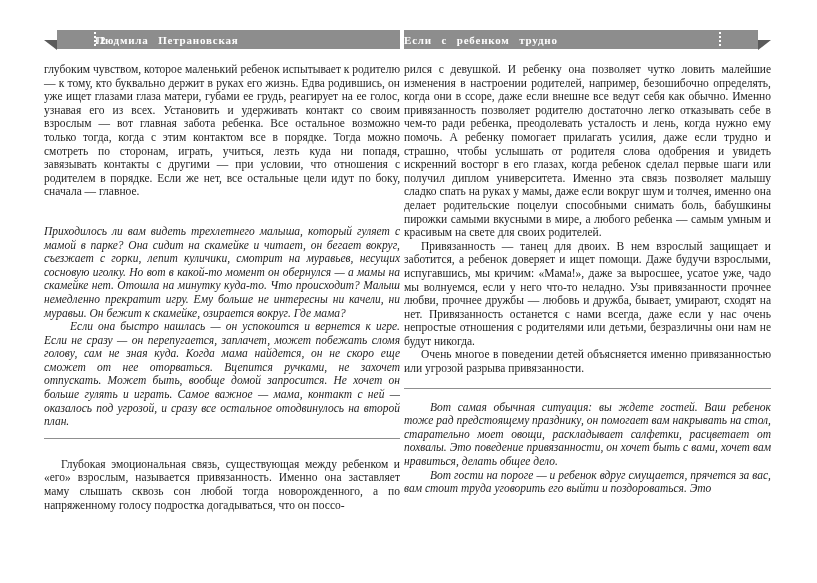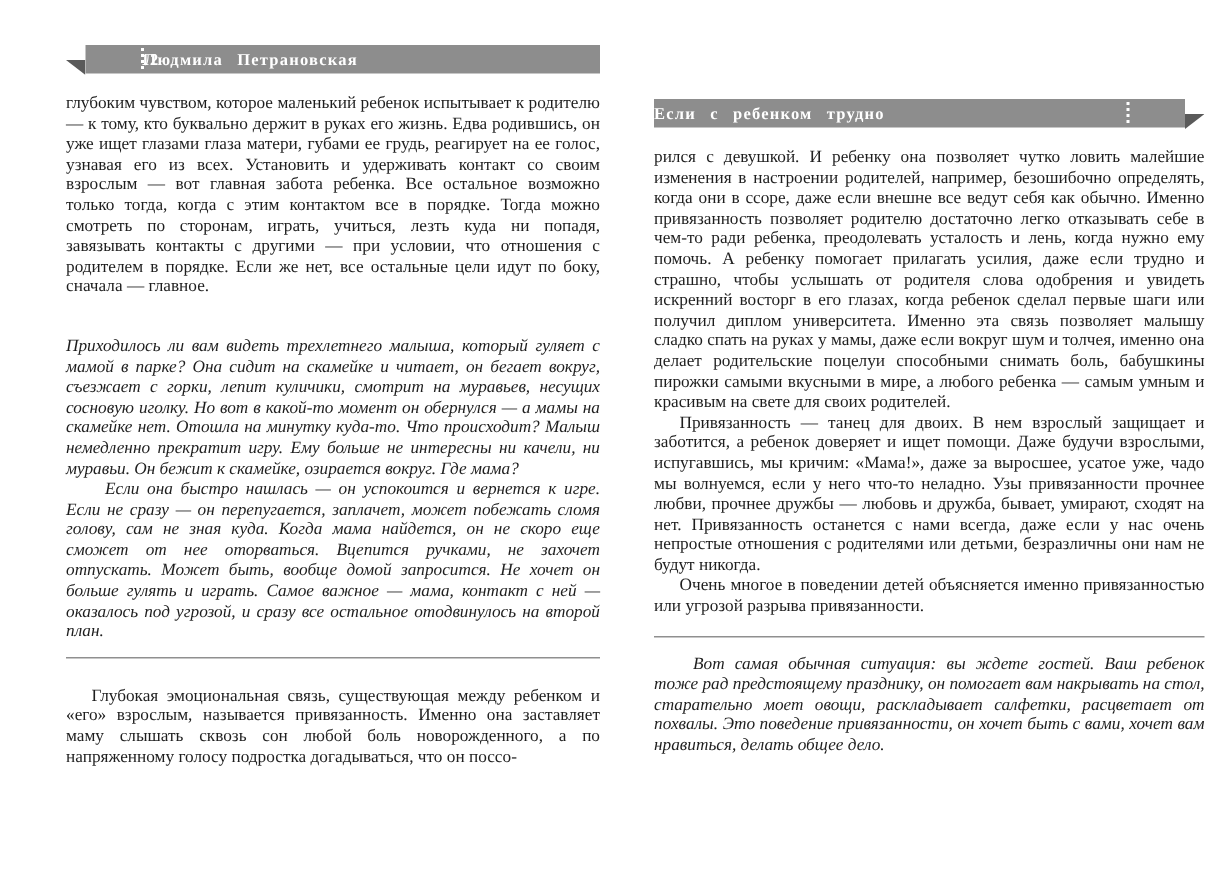--- a/index.html
+++ b/index.html
@@ -6,21 +6,21 @@
   html, body { width: 817px; height: 583px; }
   body {
     background: #ffffff;
     font-family: "Liberation Serif", "DejaVu Serif", serif;
     color: #1e1e1e;
     position: relative;
     overflow: hidden;
   }
   .page { position: absolute; top: 30px; }
   .page-left  { left: 44px;  width: 356px; }
-  .page-right { left: 436px; width: 367px; margin-top: 36px; }
+  .page-right { left: 404px; width: 367px; }
 
   
   .header { position: relative; height: 19px; margin-bottom: 14px; }
   .page-left  .header { padding-left: 13px; }
   .page-right .header { padding-right: 13px; }
   .bar {
     height: 19px;
     background: #8d8d8d;
     color: #ffffff;
     display: flex;
@@ -74,37 +74,38 @@
         <div class="htitle">Людмила Петрановская</div>
       </div>
     </div>
     <div class="bodytext">
       <p class="para no-indent">глубоким чувством, которое маленький ребенок испытывает к родителю — к тому, кто буквально держит в руках его жизнь. Едва родившись, он уже ищет глазами глаза матери, губами ее грудь, реагирует на ее голос, узнавая его из всех. Установить и удерживать контакт со своим взрослым — вот главная забота ребенка. Все остальное возможно только тогда, когда с этим контактом все в порядке. Тогда можно смотреть по сторонам, играть, учиться, лезть куда ни попадя, завязывать контакты с другими — при условии, что отношения с родителем в порядке. Если же нет, все остальные цели идут по боку, сначала — главное.</p>
       <div class="vignette">
         <p class="para no-indent">Приходилось ли вам видеть трехлетнего малыша, который гуляет с мамой в парке? Она сидит на скамейке и читает, он бегает вокруг, съезжает с горки, лепит куличики, смотрит на муравьев, несущих сосновую иголку. Но вот в какой-то момент он обернулся — а мамы на скамейке нет. Отошла на минутку куда-то. Что происходит? Малыш немедленно прекратит игру. Ему больше не интересны ни качели, ни муравьи. Он бежит к скамейке, озирается вокруг. Где мама?</p>
         <p class="para indent">Если она быстро нашлась — он успокоится и вернется к игре. Если не сразу — он перепугается, заплачет, может побежать сломя голову, сам не зная куда. Когда мама найдется, он не скоро еще сможет от нее оторваться. Вцепится ручками, не захочет отпускать. Может быть, вообще домой запросится. Не хочет он больше гулять и играть. Самое важное — мама, контакт с ней — оказалось под угрозой, и сразу все остальное отодвинулось на второй план.</p>
       </div>
       <hr class="divider">
-      <p class="para indent"><span>Глубокая эмоциональная связь, существующая между ребенком и «его» взрослым, называется </span><span class="bold-word">привязанность</span><span>. Именно она заставляет маму слышать сквозь сон любой боль новорожденного, а по напряженному голосу подростка догадываться, что он поссо-</span></p>
+      <p class="para indent"><span>Глубокая эмоциональная связь, существующая между ребенком и «его» взрослым, называется </span><span class="bold-word">привязанность</span><span>. Именно она заставляет маму слышать сквозь сон любой тогда новорожденного, а по напряженному голосу подростка догадываться, что он поссо-</span></p>
     </div>
   </div>
 
   <div class="page page-right">
     <div class="header">
       <div class="bar">
         <div class="htitle">Если с ребенком трудно</div>
         <div class="dotsep"></div>
         <div class="pagenum">13</div>
       </div>
       <div class="fold fold-right"></div>
     </div>
     <div class="bodytext">
       <p class="para no-indent">рился с девушкой. И ребенку она позволяет чутко ловить малейшие изменения в настроении родителей, например, безошибочно определять, когда они в ссоре, даже если внешне все ведут себя как обычно. Именно привязанность позволяет родителю достаточно легко отказывать себе в чем-то ради ребенка, преодолевать усталость и лень, когда нужно ему помочь. А ребенку помогает прилагать усилия, даже если трудно и страшно, чтобы услышать от родителя слова одобрения и увидеть искренний восторг в его глазах, когда ребенок сделал первые шаги или получил диплом университета. Именно эта связь позволяет малышу сладко спать на руках у мамы, даже если вокруг шум и толчея, именно она делает родительские поцелуи способными снимать боль, бабушкины пирожки самыми вкусными в мире, а любого ребенка — самым умным и красивым на свете для своих родителей.</p>
       <p class="para indent">Привязанность — танец для двоих. В нем взрослый защищает и заботится, а ребенок доверяет и ищет помощи. Даже будучи взрослыми, испугавшись, мы кричим: «Мама!», даже за выросшее, усатое уже, чадо мы волнуемся, если у него что-то неладно. Узы привязанности прочнее любви, прочнее дружбы — любовь и дружба, бывает, умирают, сходят на нет. Привязанность останется с нами всегда, даже если у нас очень непростые отношения с родителями или детьми, безразличны они нам не будут никогда.</p>
       <p class="para indent">Очень многое в поведении детей объясняется именно привязанностью или угрозой разрыва привязанности.</p>
       <hr class="divider">
       <div class="vignette" style="margin-top:0;">
         <p class="para indent">Вот самая обычная ситуация: вы ждете гостей. Ваш ребенок тоже рад предстоящему празднику, он помогает вам накрывать на стол, старательно моет овощи, раскладывает салфетки, расцветает от похвалы. Это поведение привязанности, он хочет быть с вами, хочет вам нравиться, делать общее дело.</p>
+        <p class="para indent">Вот гости на пороге — и ребенок вдруг смущается, прячется за вас, вам стоит труда уговорить его выйти и поздороваться. Это</p>
       </div>
     </div>
   </div>
 
 </div>
 
 </body></html>

